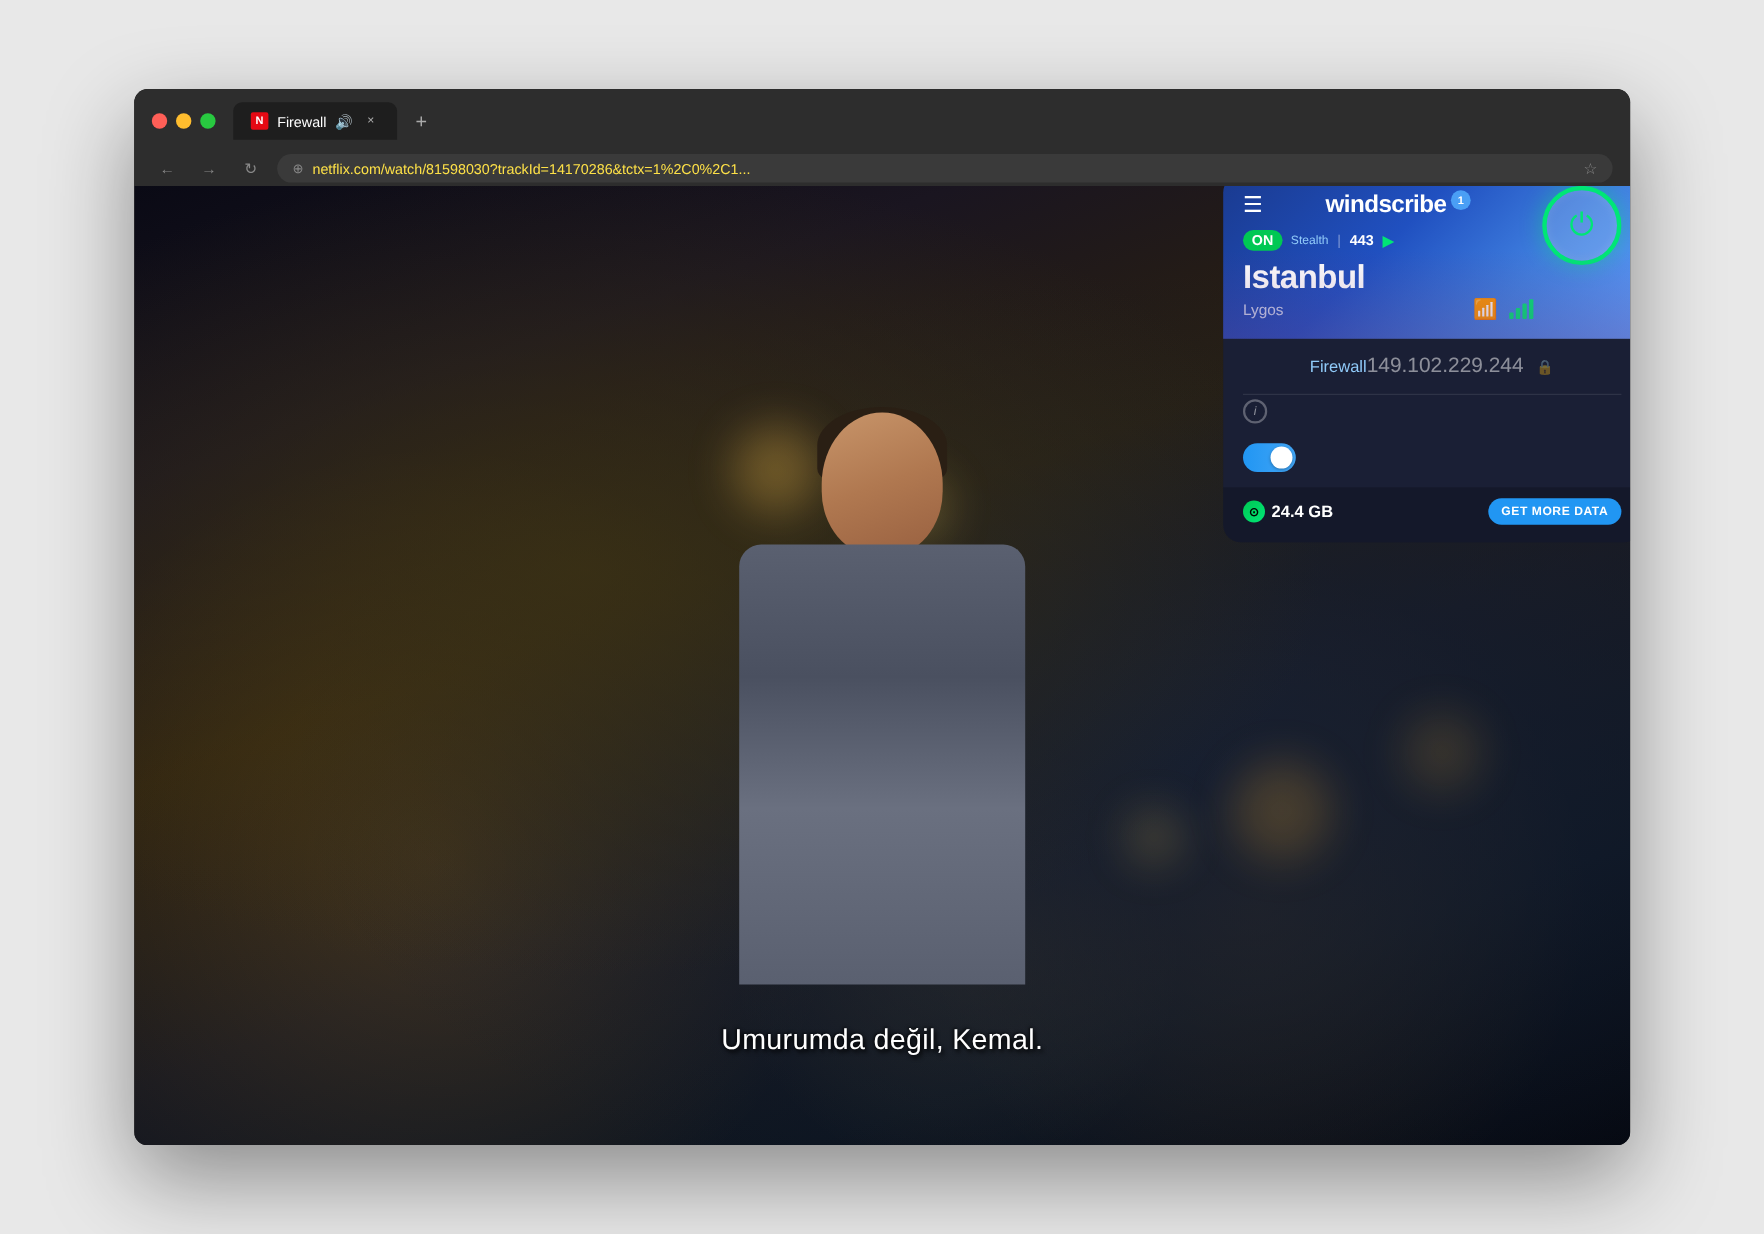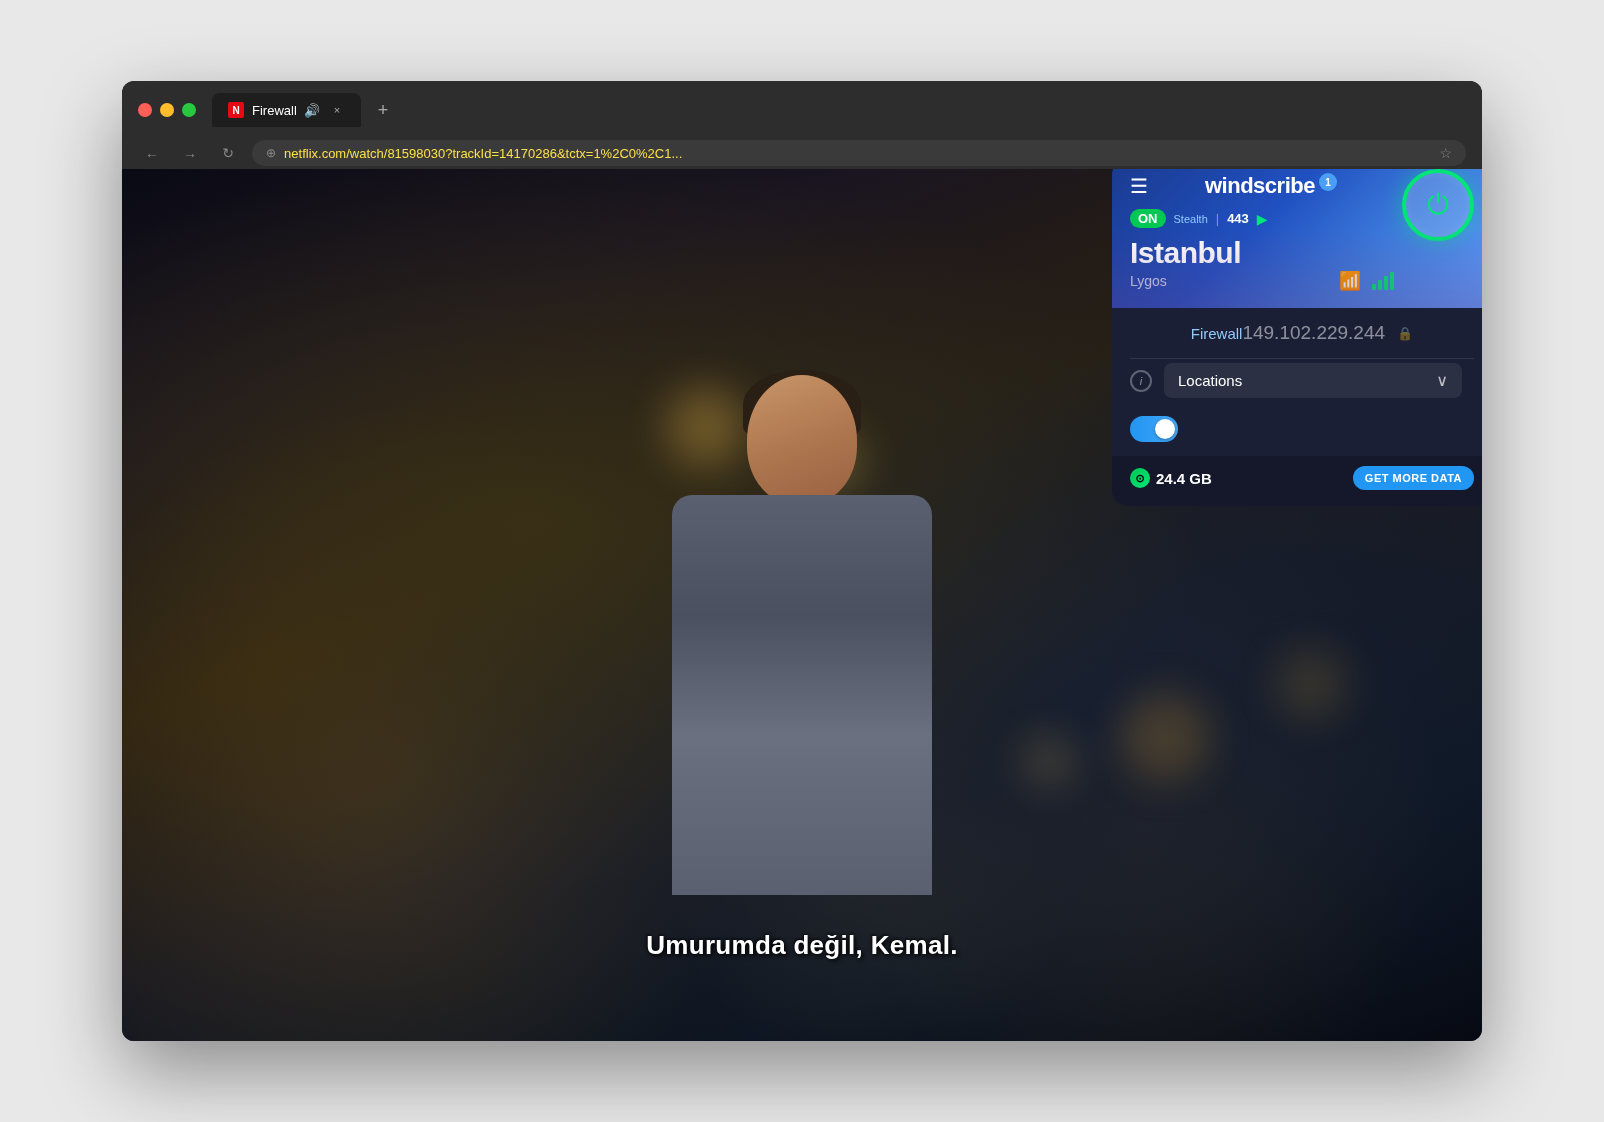--- a/index.html
+++ b/index.html
@@ -272,21 +272,21 @@
       bottom: 80px;
       left: 0;
       right: 0;
       display: flex;
       justify-content: center;
     }
 
     .subtitle-text {
       color: #ffffff;
       font-size: 26px;
-      font-weight: 700;
+      font-weight: 400;
       text-shadow: 2px 2px 4px rgba(0,0,0,0.9), -1px -1px 3px rgba(0,0,0,0.8);
       letter-spacing: 0.3px;
     }
 
     
     .vpn-widget {
       position: absolute;
       top: -10px;
       right: -10px;
       width: 380px;
@@ -730,24 +730,20 @@
             <span class="lock-icon">🔒</span>
           </div>
         </div>
 
         <div class="vpn-divider"></div>
 
         <div class="vpn-info-row">
           <div class="info-icon">
             <span>i</span>
           </div>
-          <div class="locations-dropdown">
-            <span class="locations-label">Locations</span>
-            <span class="chevron-down">∨</span>
-          </div>
         </div>
 
         <div class="vpn-toggle-row">
           <div class="toggle-switch">
             <div class="toggle-knob"></div>
           </div>
         </div>
 
         <div class="vpn-data-row">
           <div class="data-amount">

